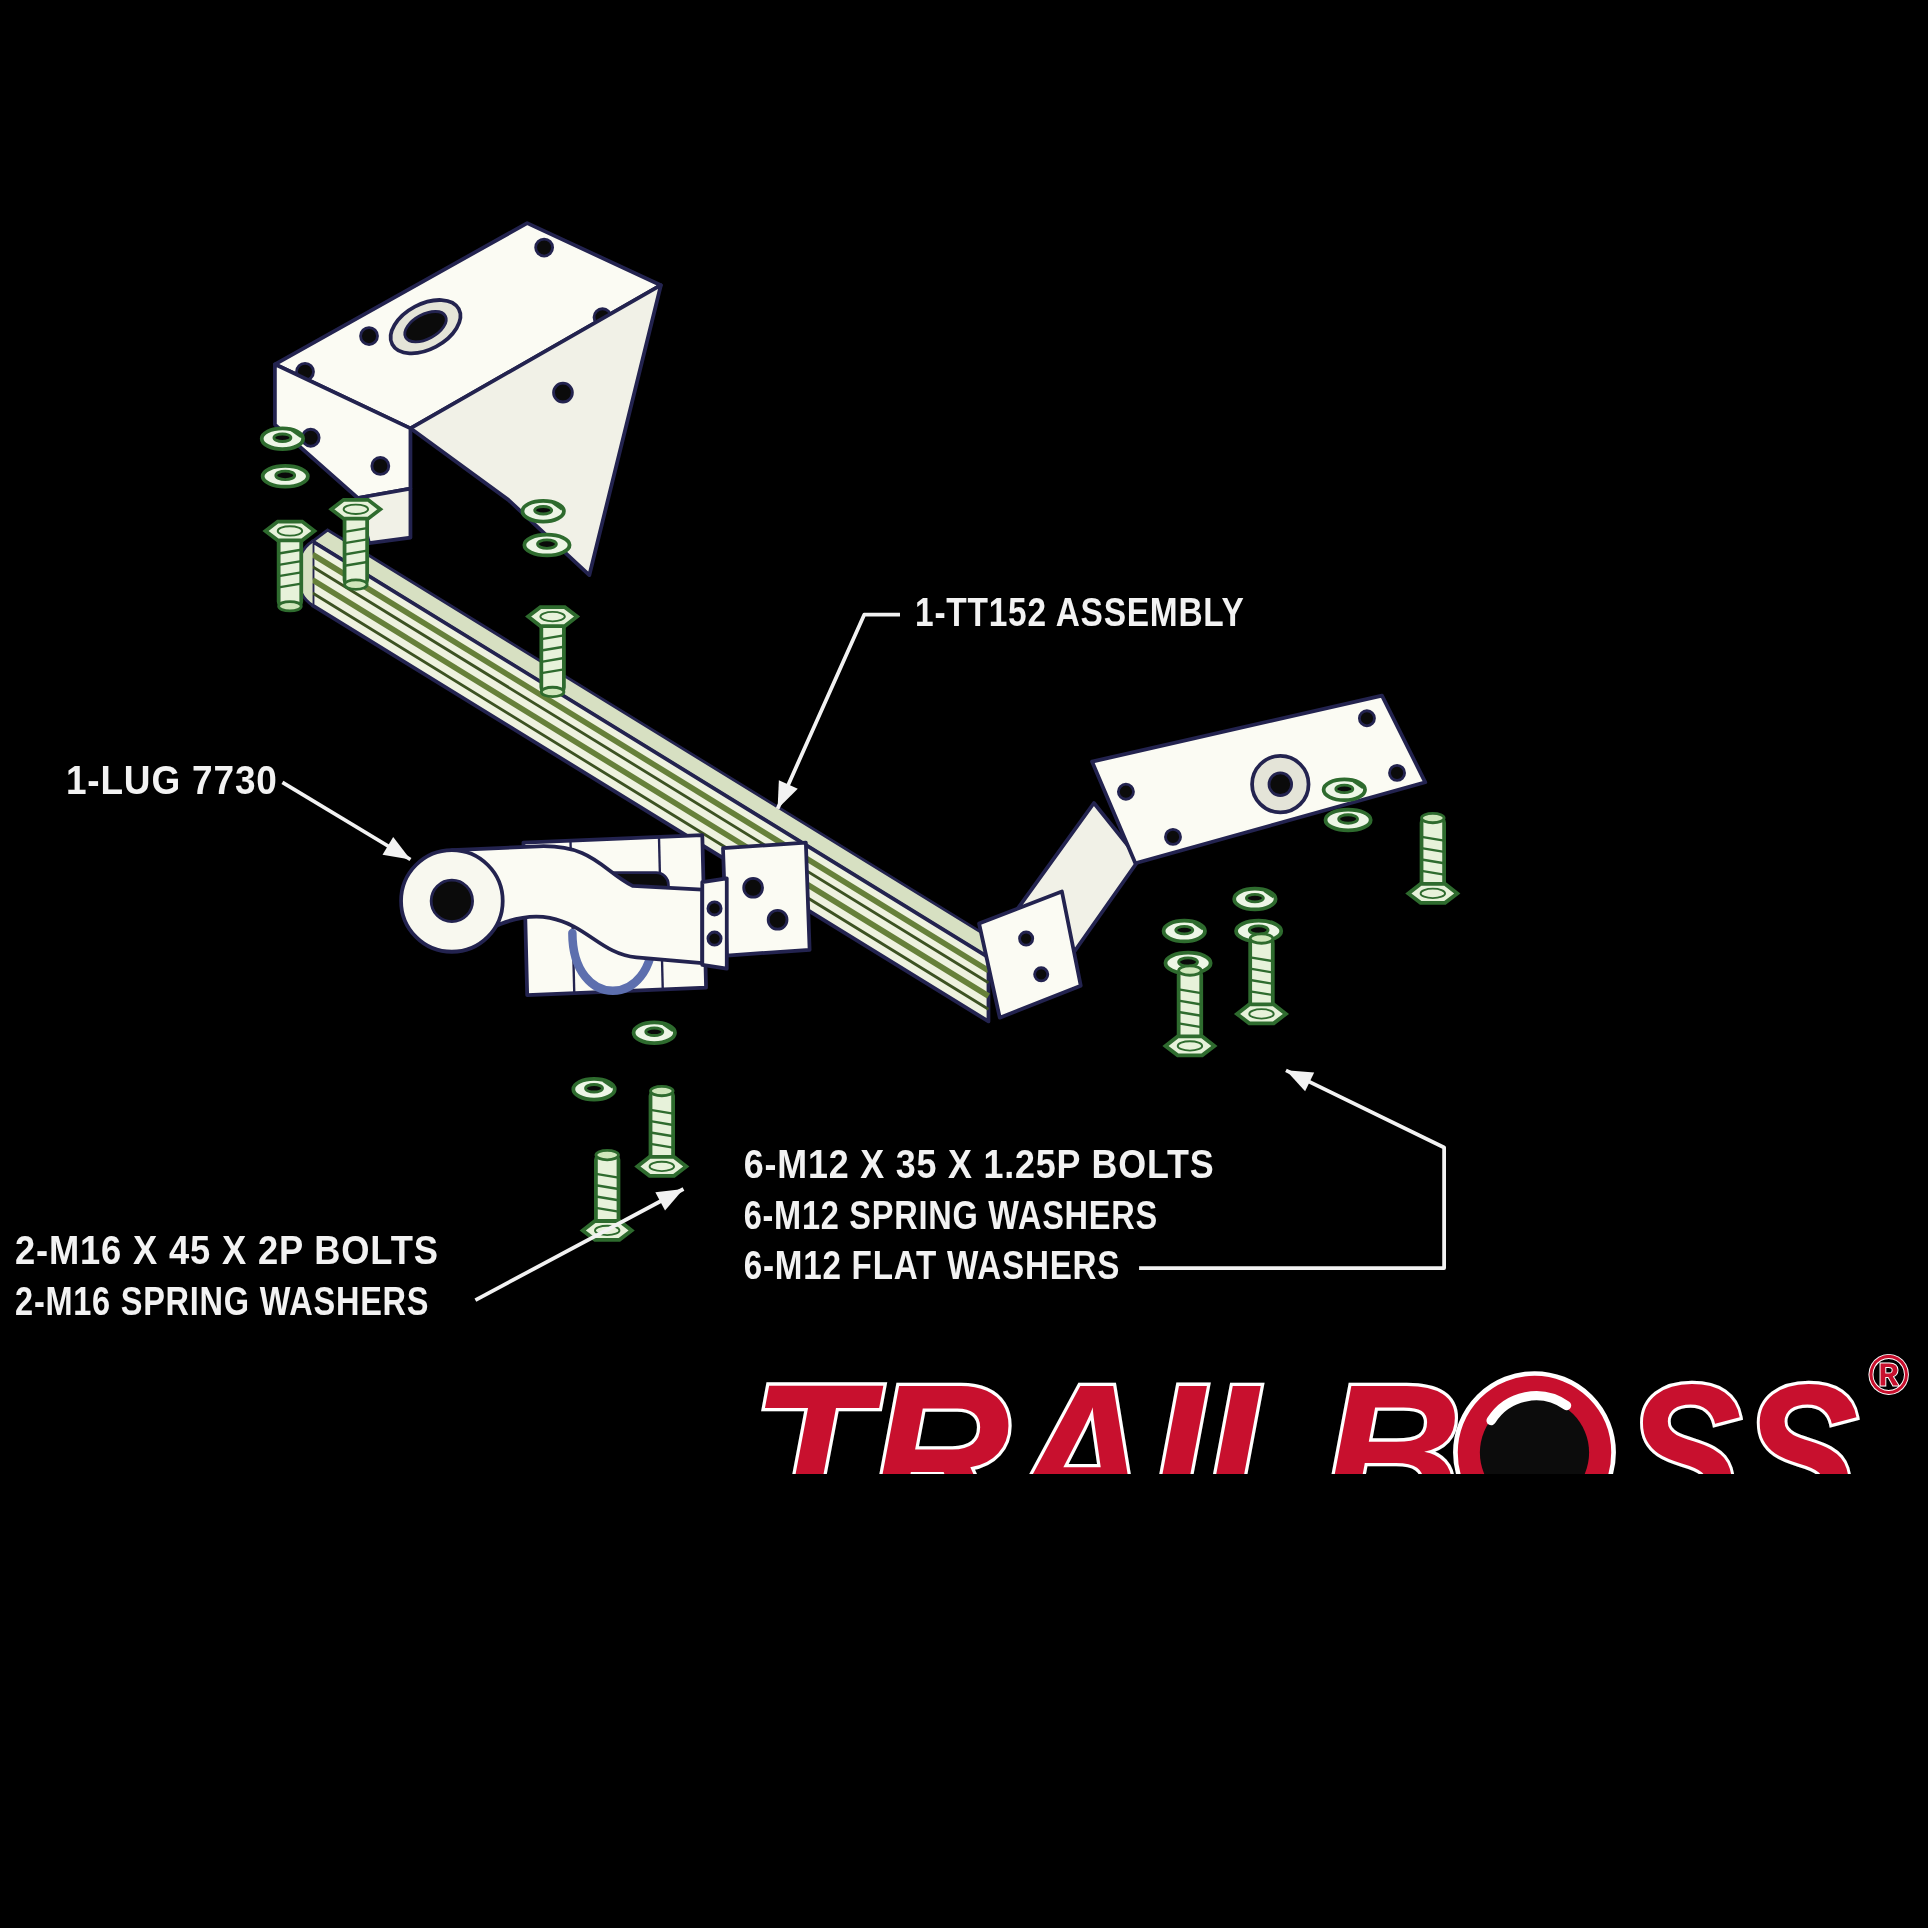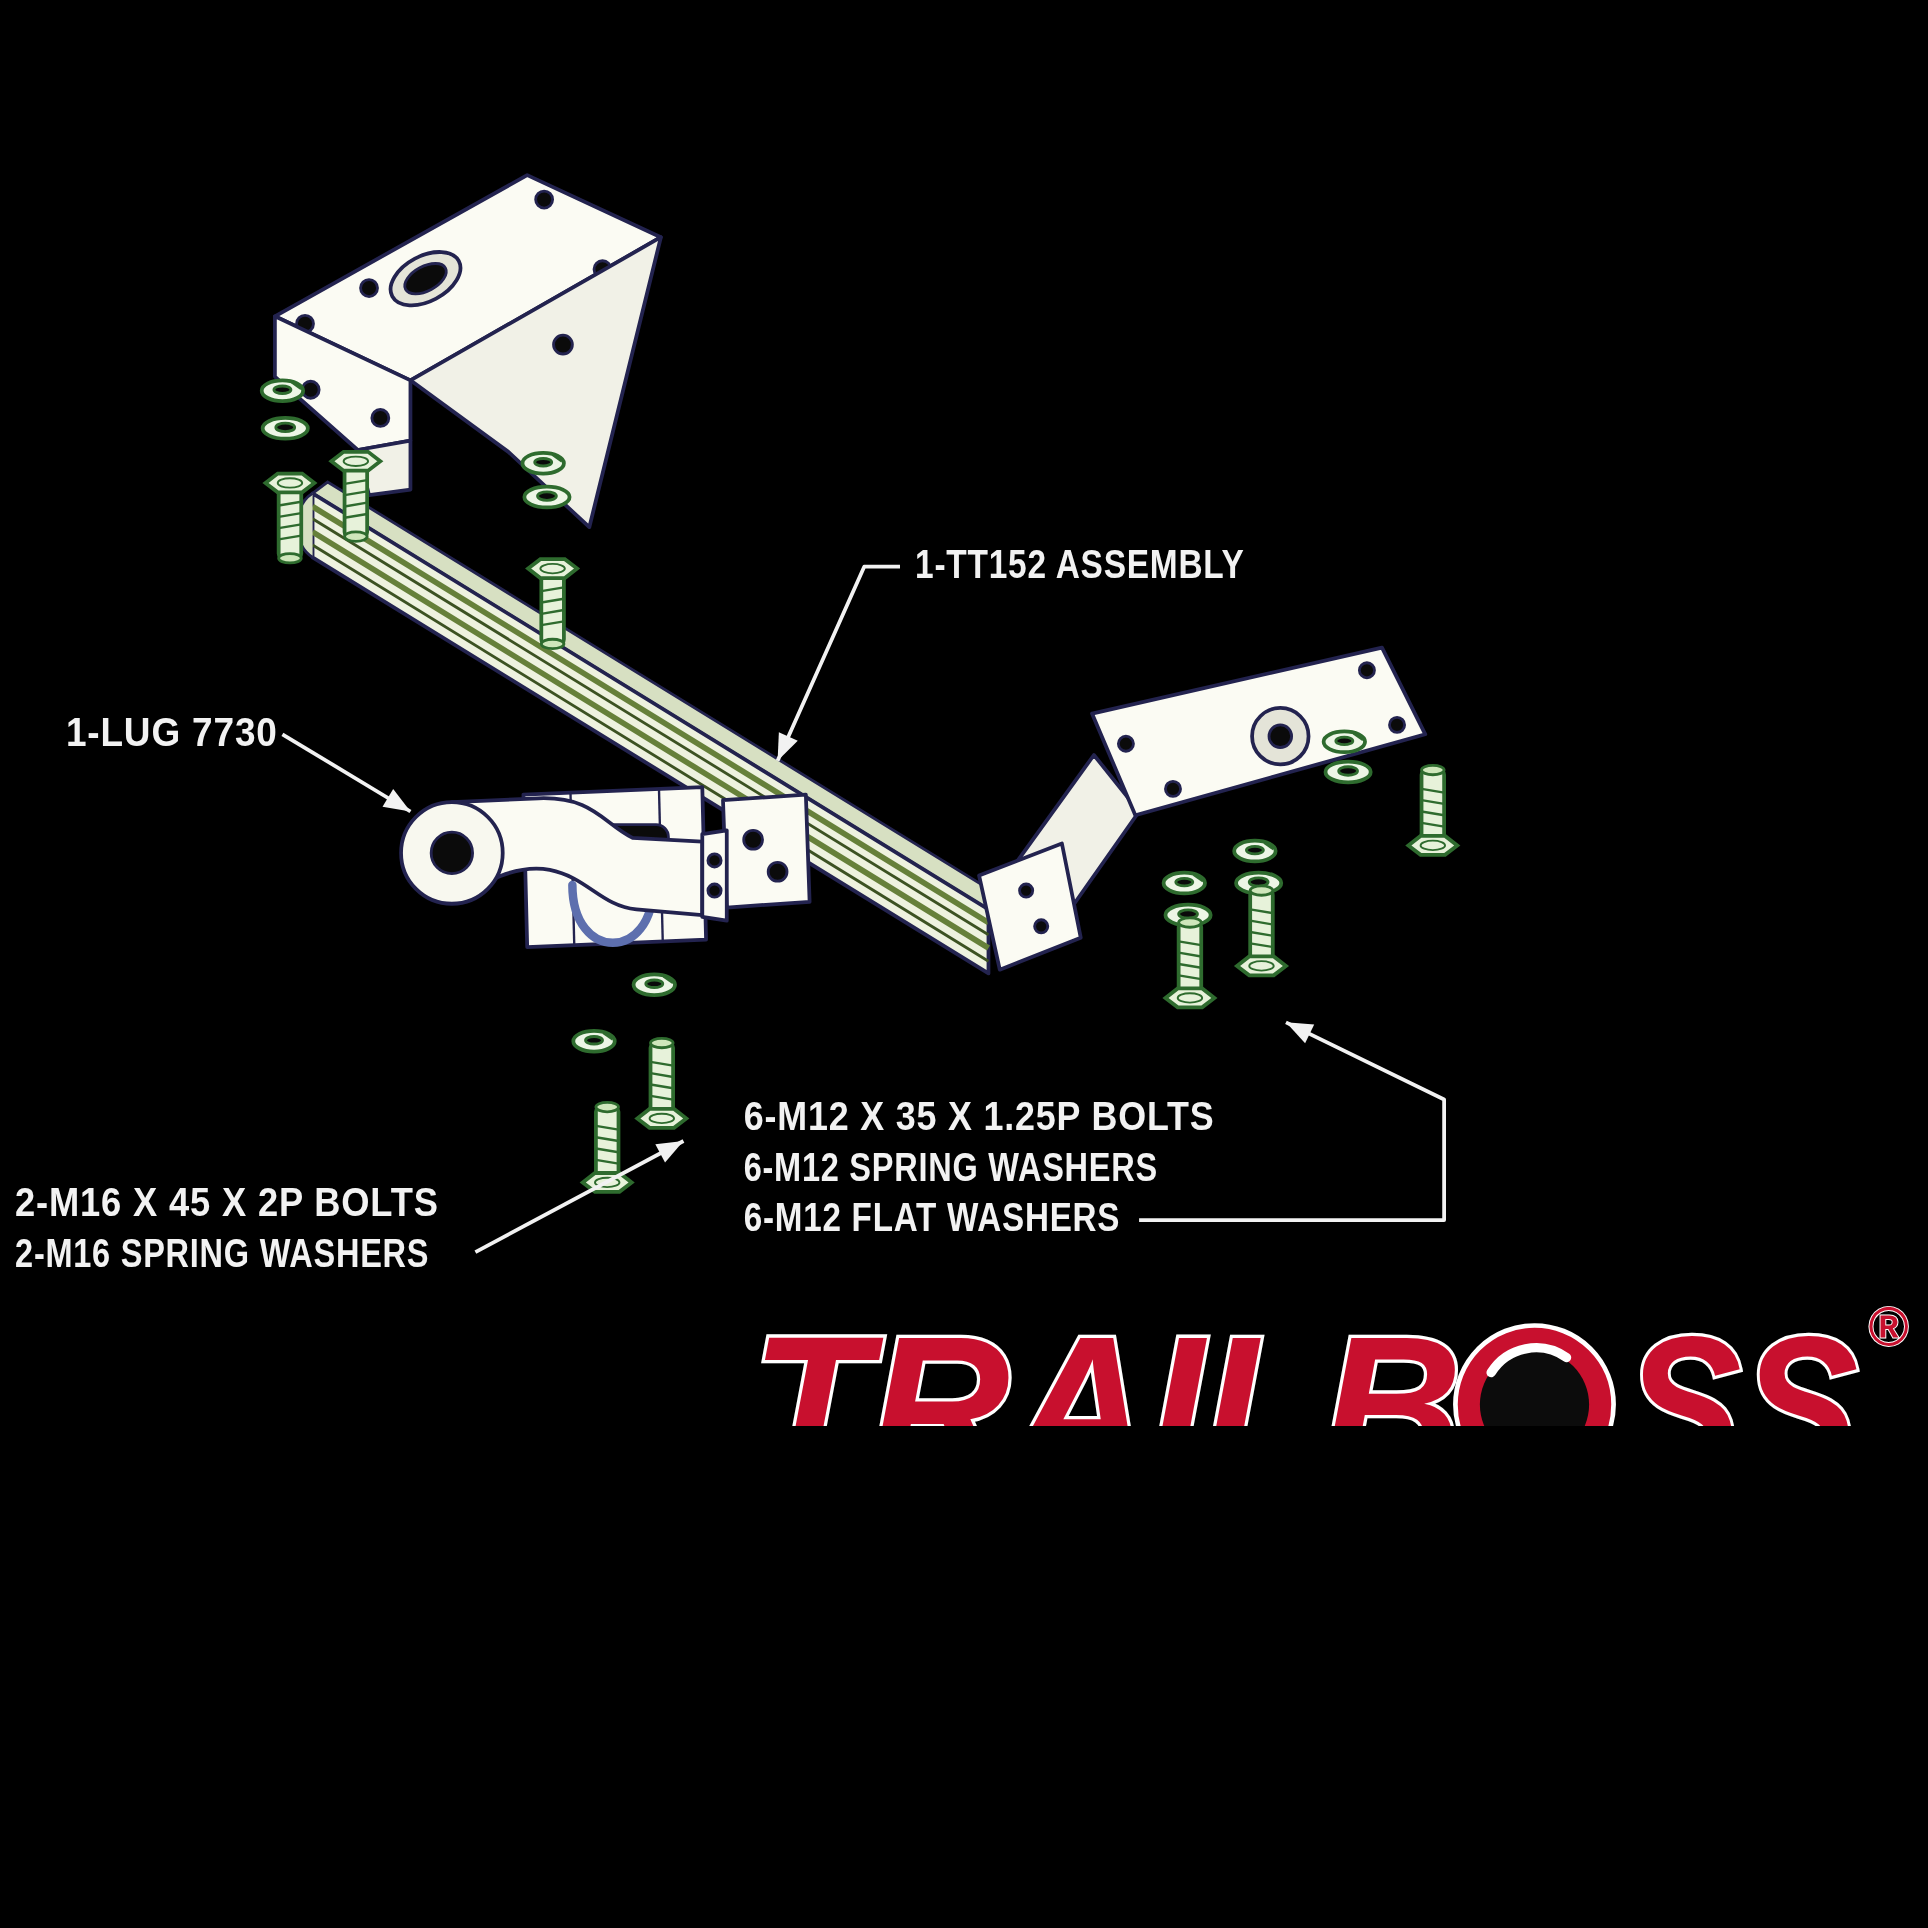--- a/index.html
+++ b/index.html
@@ -1,16 +1,16 @@
 <!DOCTYPE html>
 <html style="font-size:15px"><head>
 <meta charset="utf-8">
 <style>
   html,body{margin:0;padding:0;background:#000;}
-  .page{position:relative;width:1928px;height:1426px;background:#000;overflow:hidden;}
+  .page{position:relative;width:1928px;height:1426px;background:#000;overflow:hidden;margin-top:48px;}
   .page svg{position:absolute;left:0;top:0;}
   .part{fill:#fbfbf3;stroke:#23234f;stroke-width:4;stroke-linejoin:round;}
   .part-shaded{fill:#f1f1e7;stroke:#23234f;stroke-width:4;stroke-linejoin:round;}
   .hole{fill:#0b0b0b;stroke:#23234f;stroke-width:3;}
   .foldline{fill:none;stroke:#23234f;stroke-width:2.5;}
   .beam-front{fill:#eef2df;stroke:#23234f;stroke-width:4;stroke-linejoin:round;}
   .beam-top{fill:#d7e0c2;stroke:#23234f;stroke-width:3;}
   .hatch-light{stroke:#66803a;stroke-width:6;fill:none;}
   .hatch-dark{stroke:#3c5222;stroke-width:3;fill:none;}
   .uloop{fill:none;stroke:#5d6fae;stroke-width:9;stroke-linecap:round;}

